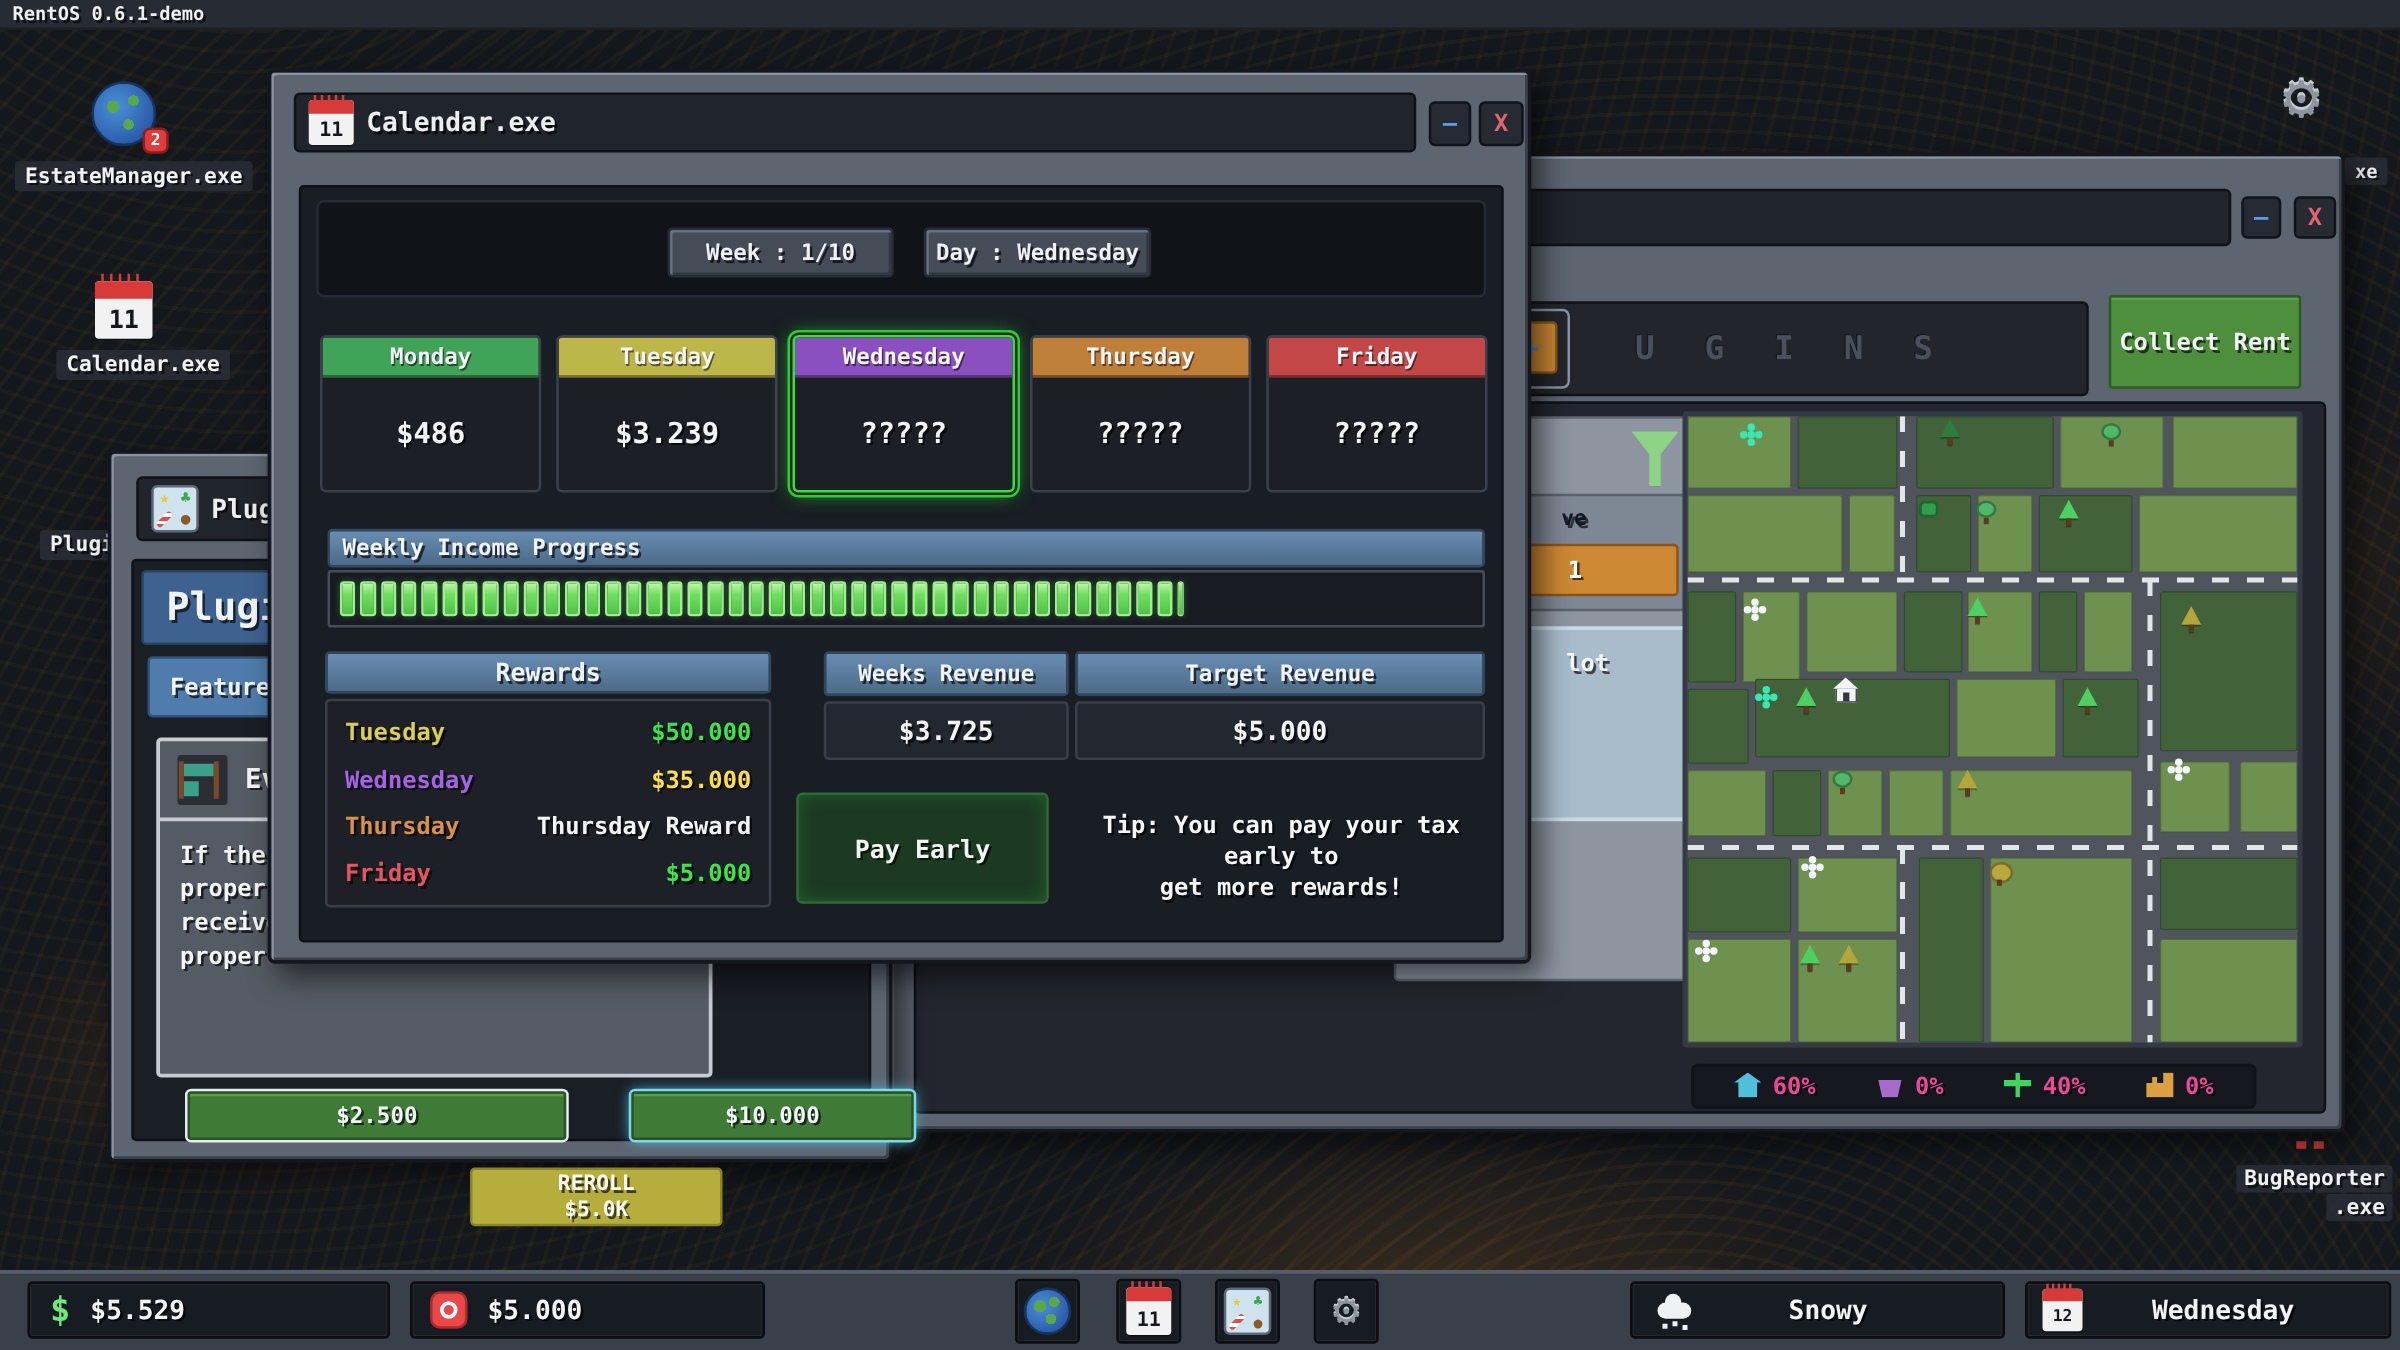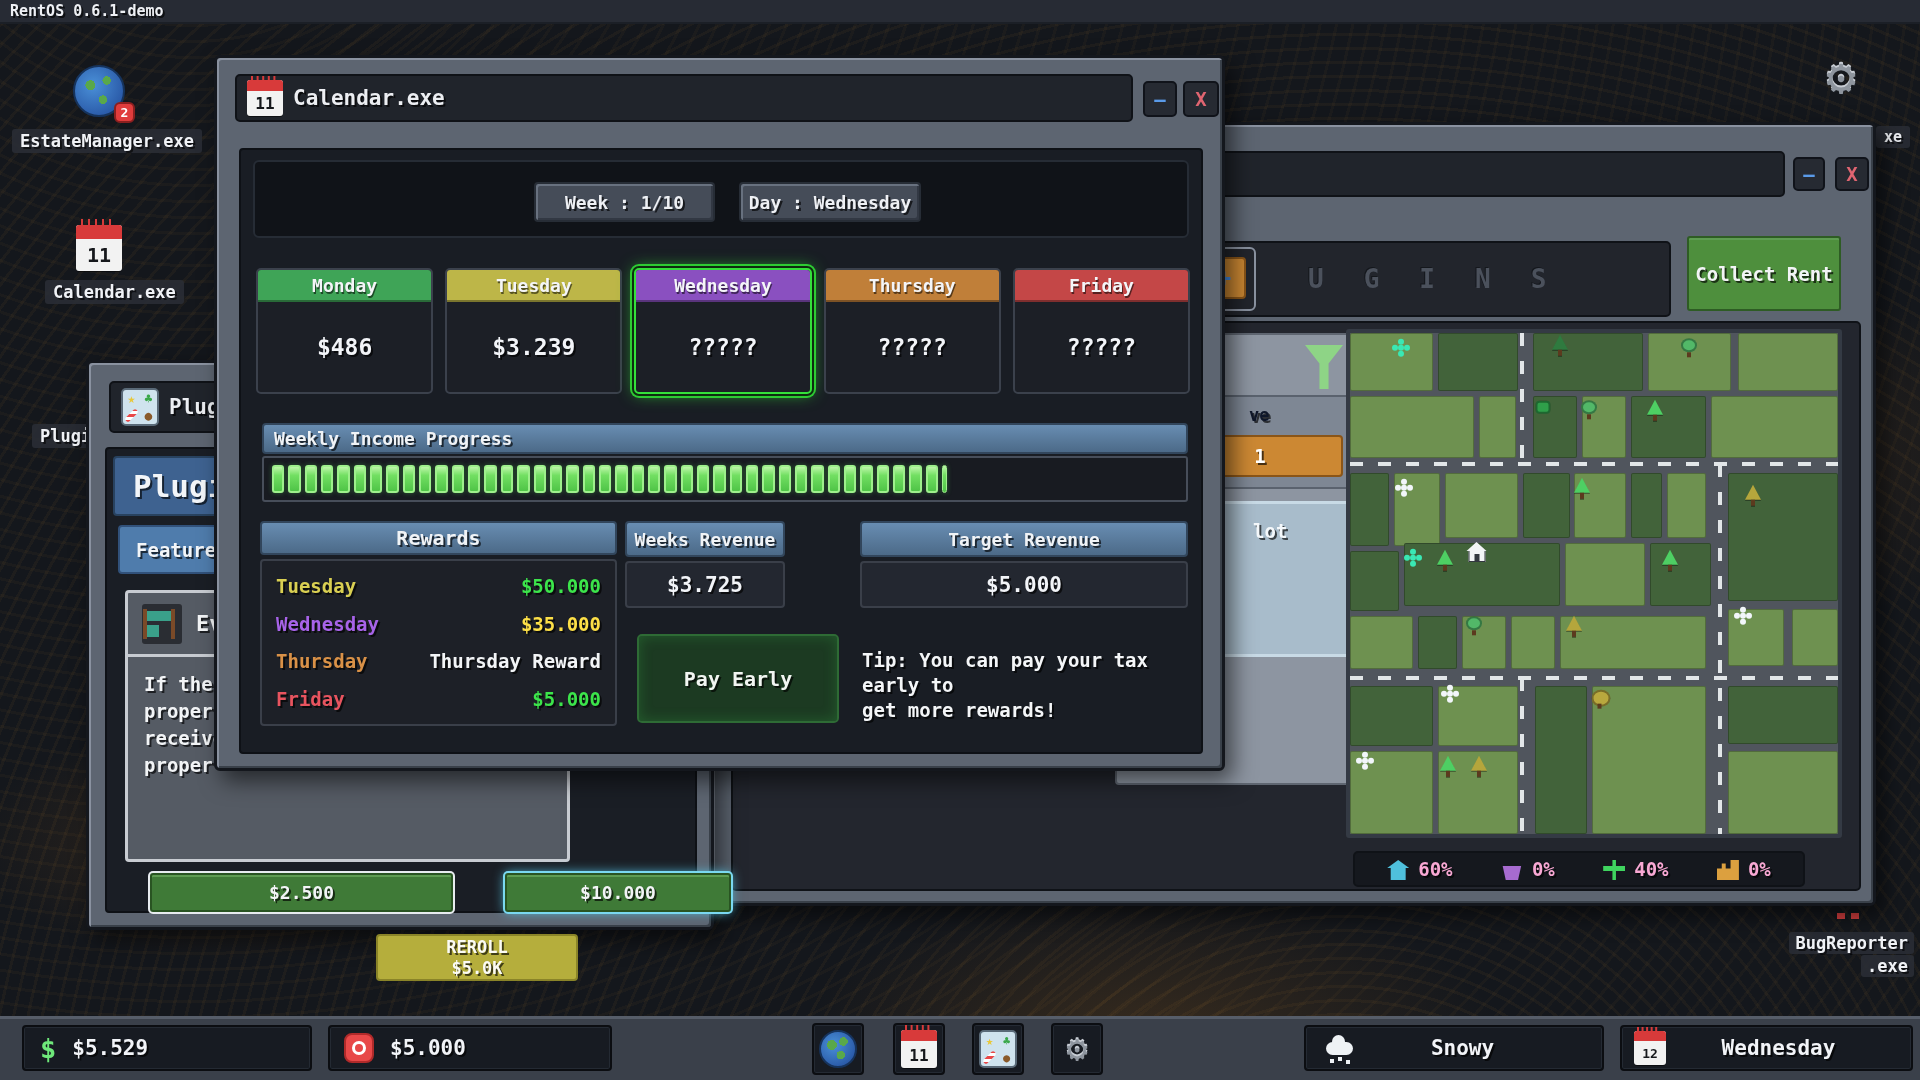--- a/index.html
+++ b/index.html
@@ -72,21 +72,21 @@
   .tround{width:16px;height:14px;border-radius:50%;background:var(--c);border:2px solid rgba(0,0,0,.35);position:relative}
   .tround::after{content:"";position:absolute;left:4px;top:12px;width:4px;height:5px;background:#5c3a1e}
   .tbush{width:15px;height:13px;border-radius:4px;background:#2f9f4a;border:2px solid rgba(0,0,0,.35)}
   .flw{width:6px;height:6px;border-radius:50%;background:var(--c);
     box-shadow:0 -6px 0 var(--c),0 6px 0 var(--c),-6px 0 0 var(--c),6px 0 0 var(--c)}
   .house{width:17px;height:12px;background:#f2f4f6;position:relative;border:1px solid #33383f;margin-top:8px}
   .house::before{content:"";position:absolute;left:-3px;top:-9px;width:0;height:0;
     border-left:10px solid transparent;border-right:10px solid transparent;border-bottom:9px solid #f2f4f6}
   .house::after{content:"";position:absolute;left:5px;bottom:0;width:5px;height:7px;background:#33383f}
   
-  .stat{display:flex;align-items:flex-end;gap:9px;color:#f9a8d4;font-size:19px}
+  .stat{display:flex;align-items:flex-start;gap:9px;color:#ec4899;font-size:19px}
   .stat-ic{width:22px;height:20px}
   .ic-house{clip-path:polygon(50% 0,100% 40%,84% 40%,84% 100%,16% 100%,16% 40%,0 40%)}
   .ic-basket{clip-path:polygon(8% 30%,92% 30%,78% 100%,22% 100%);border-radius:2px}
   .ic-plant{clip-path:polygon(42% 0,58% 0,58% 30%,100% 30%,100% 55%,58% 55%,58% 100%,42% 100%,42% 55%,0 55%,0 30%,42% 30%)}
   .ic-factory{clip-path:polygon(0 100%,0 42%,22% 42%,22% 18%,40% 18%,40% 42%,62% 42%,62% 0,100% 0,100% 100%)}
   
   .dlabel{background:rgba(42,46,54,.88);padding:2px 8px;border-radius:3px;color:#f0f2f6;font-size:17px;
     text-shadow:2px 2px 0 rgba(0,0,0,.6);white-space:nowrap}
   
   #taskbar{left:0;top:1016px;width:1920px;height:64px;background:#3a404a;border-top:3px solid #565d69}
@@ -456,32 +456,32 @@
               <span class="px" style="color: rgb(217, 145, 71);">Thursday</span>
               <span class="px" style="color: rgb(242, 244, 246);">Thursday Reward</span>
             </div>
             <div class="rrow">
               <span class="px" style="color: rgb(232, 84, 95);">Friday</span>
               <span class="px" style="color: rgb(60, 229, 75);">$5.000</span>
             </div>
           </div>
       </div>
 
-      <div class="abs" style="left:384px;top:371px;width:160px;height:89px">
+      <div class="abs" style="left:418px;top:371px;width:196px;height:89px">
         <div class="phead px" style="height:36px;justify-content:center;font-size:18px">Weeks Revenue</div>
         <div class="px" style="height:47px;margin-top:4px;background:#232730;border:2px solid #3a3f49;border-radius:4px;display:flex;align-items:center;justify-content:center;color:#f2f4f8;font-size:21px">$3.725</div>
       </div>
 
       <div class="abs" style="left:619px;top:371px;width:328px;height:89px">
         <div class="phead px" style="height:36px;justify-content:center;font-size:18px">Target Revenue</div>
         <div class="px" style="height:47px;margin-top:4px;background:#232730;border:2px solid #3a3f49;border-radius:4px;display:flex;align-items:center;justify-content:center;color:#f2f4f8;font-size:21px">$5.000</div>
       </div>
 
       <div class="abs px" style="left:396px;top:484px;width:202px;height:89px;background:#1c3a22;border:2px solid #2e6b35;border-radius:5px;display:flex;align-items:center;justify-content:center;color:#f2f6f2;font-size:20px;cursor:pointer;box-shadow:inset 0 0 14px rgba(60,200,80,.25)">Pay Early</div>
-      <div class="abs px" style="left:621px;top:498px;width:326px;color:#f4f6f8;font-size:19px;line-height:25px">
+      <div class="abs px" style="left:621px;top:498px;width:326px;text-align:center;color:#f4f6f8;font-size:19px;line-height:25px">
         <span>Tip: You can pay your tax early to</span><br>
         <span>get more rewards!</span>
       </div>
     </div>
   </div>
 
   <div id="taskbar" class="abs">
     <div class="chip" style="left:22px;top:6px;width:290px;height:46px;padding-left:16px;gap:16px">
       <span style="color:#6ee87a;font-size:27px">$</span>
       <span class="txt px">$5.529</span>

